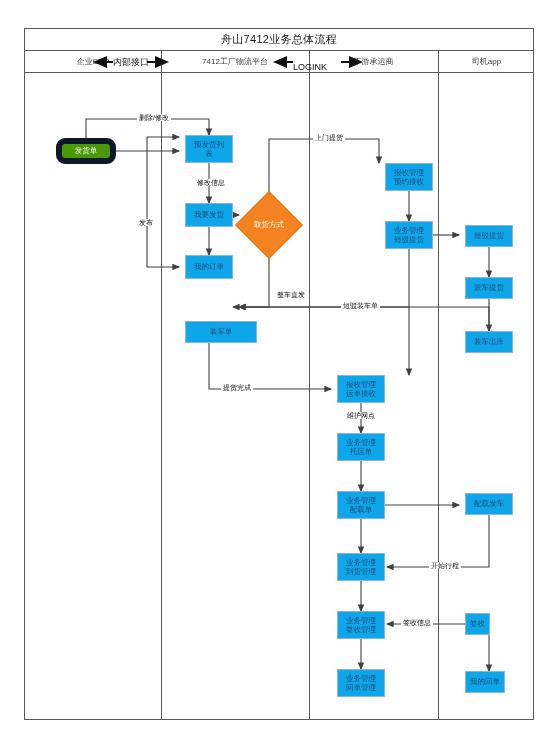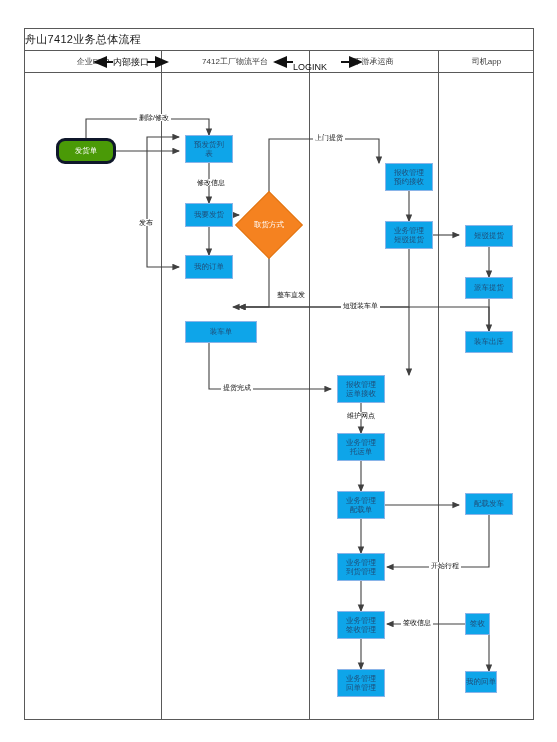--- a/index.html
+++ b/index.html
@@ -1,31 +1,31 @@
 <!DOCTYPE html>
 <html><head>
 <meta charset="utf-8">
 <style>
   html,body{margin:0;padding:0;background:#ffffff;}
   body{font-family:"Liberation Sans","DejaVu Sans",sans-serif;}
   #page{position:relative;width:557px;height:742px;background:#ffffff;overflow:hidden;}
   #board{position:absolute;left:24px;top:28px;width:510px;height:692px;border:1.5px solid #595959;box-sizing:border-box;background:#ffffff;}
   .title-row{position:absolute;left:0;top:0;width:100%;height:22px;border-bottom:1px solid #595959;box-sizing:border-box;
-             display:flex;align-items:center;justify-content:flex-start;}
+             display:flex;align-items:center;justify-content:center;}
   .title-row .t{font-size:11px;color:#1a1a1a;letter-spacing:.3px;}
   .lane-head{position:absolute;left:0;top:22px;width:100%;height:22px;border-bottom:1px solid #595959;box-sizing:border-box;}
   .lane-head .cell{position:absolute;top:0;height:100%;display:flex;align-items:center;justify-content:center;font-size:8px;color:#3b3b3b;}
   .lane-head .vdiv{position:absolute;top:0;height:100%;width:1px;background:#595959;}
   .lane-body{position:absolute;left:0;top:44px;width:100%;bottom:0;}
   .lane-body .vdiv{position:absolute;top:0;bottom:0;width:1px;background:#595959;}
   .iflabel{position:absolute;font-size:9px;color:#111;white-space:nowrap;}
   svg.arrowlayer{position:absolute;left:0;top:0;width:510px;height:692px;overflow:visible;pointer-events:none;}
   .node{position:absolute;box-sizing:border-box;display:flex;align-items:center;justify-content:center;text-align:center;
         font-size:7.5px;line-height:1.25;color:#1f4e79;background:#0ea5e9;border:1px solid #8ab4e8;}
-  .node.green{background:#4a9a07;border:3px solid #0f172a;border-radius:9px;color:#ffffff;}
+  .node.green{background:#4a9a07;border:6px solid #0f172a;border-radius:9px;color:#ffffff;}
   .diamond{position:absolute;background:#f58220;transform:rotate(45deg);border:1px solid #e07614;box-sizing:border-box;}
   .diamond .dtxt{position:absolute;left:0;top:0;width:100%;height:100%;display:flex;align-items:center;justify-content:center;
         transform:rotate(-45deg);font-size:7.5px;color:#ffffff;white-space:nowrap;}
   .elabel{position:absolute;font-size:7px;color:#111;background:#ffffff;padding:0 2px;white-space:nowrap;line-height:1;}
 </style>
 </head>
 <body>
 
 <div id="page">
   <div id="board">
@@ -170,21 +170,21 @@
       </div>
 
       <div class="node" style="left:440px;top:540px;width:25px;height:22px">
         <span>签收</span>
       </div>
 
       <div class="node" style="left:312px;top:596px;width:48px;height:28px">
         <span>业务管理<br>回单管理</span>
       </div>
 
-      <div class="node" style="left:440px;top:598px;width:32px;height:22px">
+      <div class="node" style="left:440px;top:598px;width:40px;height:22px">
         <span>我的回单</span>
       </div>
 
       <div class="elabel" style="left:112px;top:41px">删除/修改</div>
       <div class="elabel" style="left:170px;top:106px">修改信息</div>
       <div class="elabel" style="left:112px;top:146px">发布</div>
       <div class="elabel" style="left:288px;top:61px">上门提货</div>
       <div class="elabel" style="left:250px;top:218px">整车直发</div>
       <div class="elabel" style="left:316px;top:229px">短驳装车单</div>
       <div class="elabel" style="left:196px;top:311px">提货完成</div>

